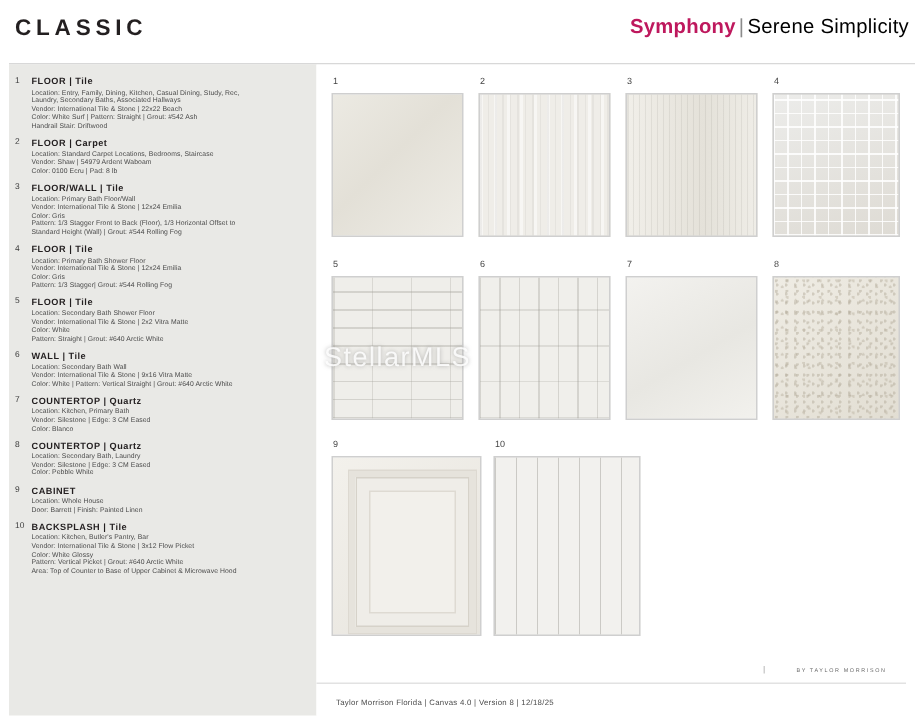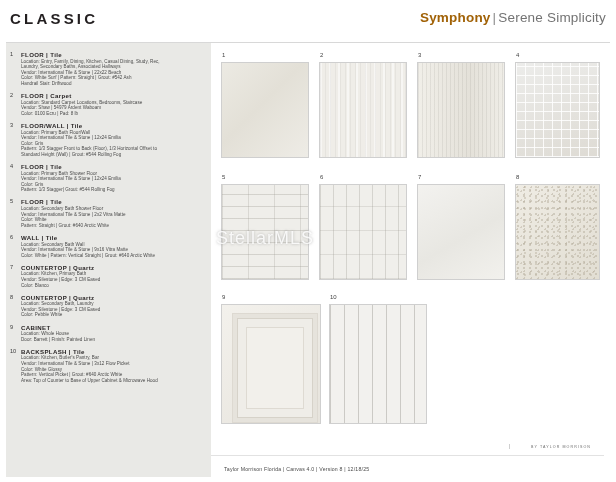--- a/index.html
+++ b/index.html
@@ -20,23 +20,23 @@
   .brand{
     position:absolute;left:10px;top:10px;
     font-size:15px;font-weight:bold;letter-spacing:3.2px;
     color:#231f20;
   }
   .collection{
     position:absolute;right:10px;top:10px;
     font-size:13.5px;letter-spacing:0.2px;
     white-space:nowrap;
   }
-  .collection .bold{font-weight:bold;color:#a16207;}
+  .collection .bold{font-weight:bold;color:#be185d;}
   .collection .sep{color:#8b8b8b;font-weight:normal;margin:0 2px;}
-  .collection .light{color:#737373;font-weight:normal;margin-top:44px;}
+  .collection .light{color:#000000;font-weight:normal;margin-top:44px;}
 
   
   .body{
     position:absolute;left:6px;top:42px;width:604px;height:434px;
     border-top:1px solid #d8d8d8;
   }
 
   
   .spec-col{
     position:absolute;left:0;top:0;width:205px;height:434px;

